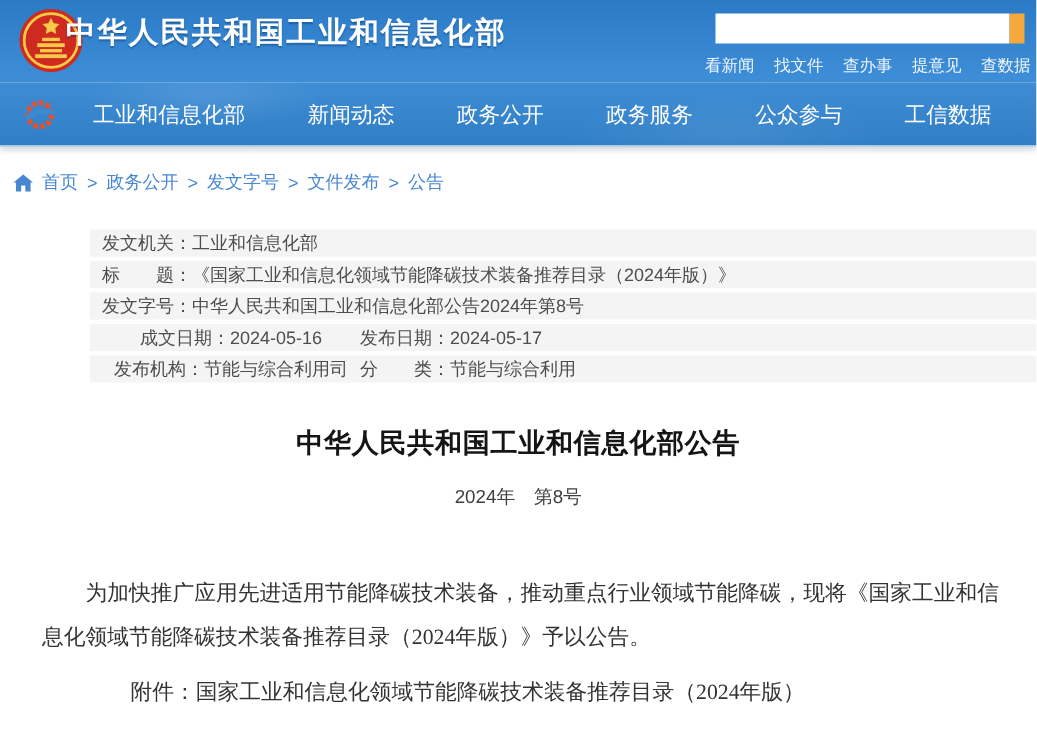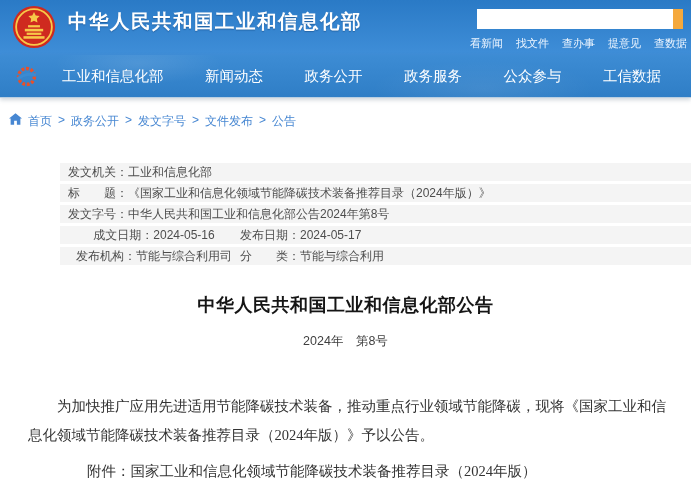--- a/index.html
+++ b/index.html
@@ -10,21 +10,21 @@
     position: relative;
   }
 
   
   .top-header {
     height: 55px;
     background: linear-gradient(180deg, #2a7ac6 0%, #3f8ed8 100%);
     position: relative;
   }
   .emblem { position: absolute; left: 12px; top: 5px; width: 44px; height: 44px; }
-  .titles { position: absolute; left: 68px; top: 8px; }
+  .titles { position: absolute; left: 44px; top: 8px; }
   .site-title {
     color: #ffffff; font-size: 19.5px; font-weight: bold; letter-spacing: 1.5px;
     text-shadow: 0 1px 1px rgba(0,40,90,.35);
   }
   .site-sub { color: #e9f3fc; font-size: 8.3px; margin-top: 4px; letter-spacing: .2px; }
 
   .search { position: absolute; left: 477px; top: 9px; display: flex; }
   .search-input {
     width: 196px; height: 20px; border: none; outline: none;
     background: #ffffff; font-size: 11px; padding: 0 6px;
@@ -50,28 +50,28 @@
     padding: 0 30px 0 62px;
     border-bottom: 1px solid #b9cfe2;
     box-shadow: 0 2px 4px rgba(90,110,130,.28);
   }
   .nav-logo { position: absolute; left: 15px; top: 10px; width: 23px; height: 23px; }
   .nav-item { color: #ffffff; font-size: 14.5px; cursor: pointer; }
 
   
   .crumbs {
     padding: 15px 0 0 9px;
-    display: flex; gap: 6px;
+    display: flex; align-items: center; gap: 6px;
     font-size: 12px; color: #4787d2;
   }
   .crumb { cursor: pointer; }
   .crumb-sep { color: #4787d2; }
 
   
-  .meta { margin: 33px 0 0 60px; }
+  .meta { margin: 23px 0 0 60px; }
   .meta-row {
     background: #f4f4f4;
     height: 18px; line-height: 18px;
     margin-bottom: 3px;
     padding-left: 8px;
     font-size: 12px; color: #4d4d4d;
     display: flex;
     white-space: nowrap; overflow: hidden;
   }
   .m-cell { display: inline-block; }

